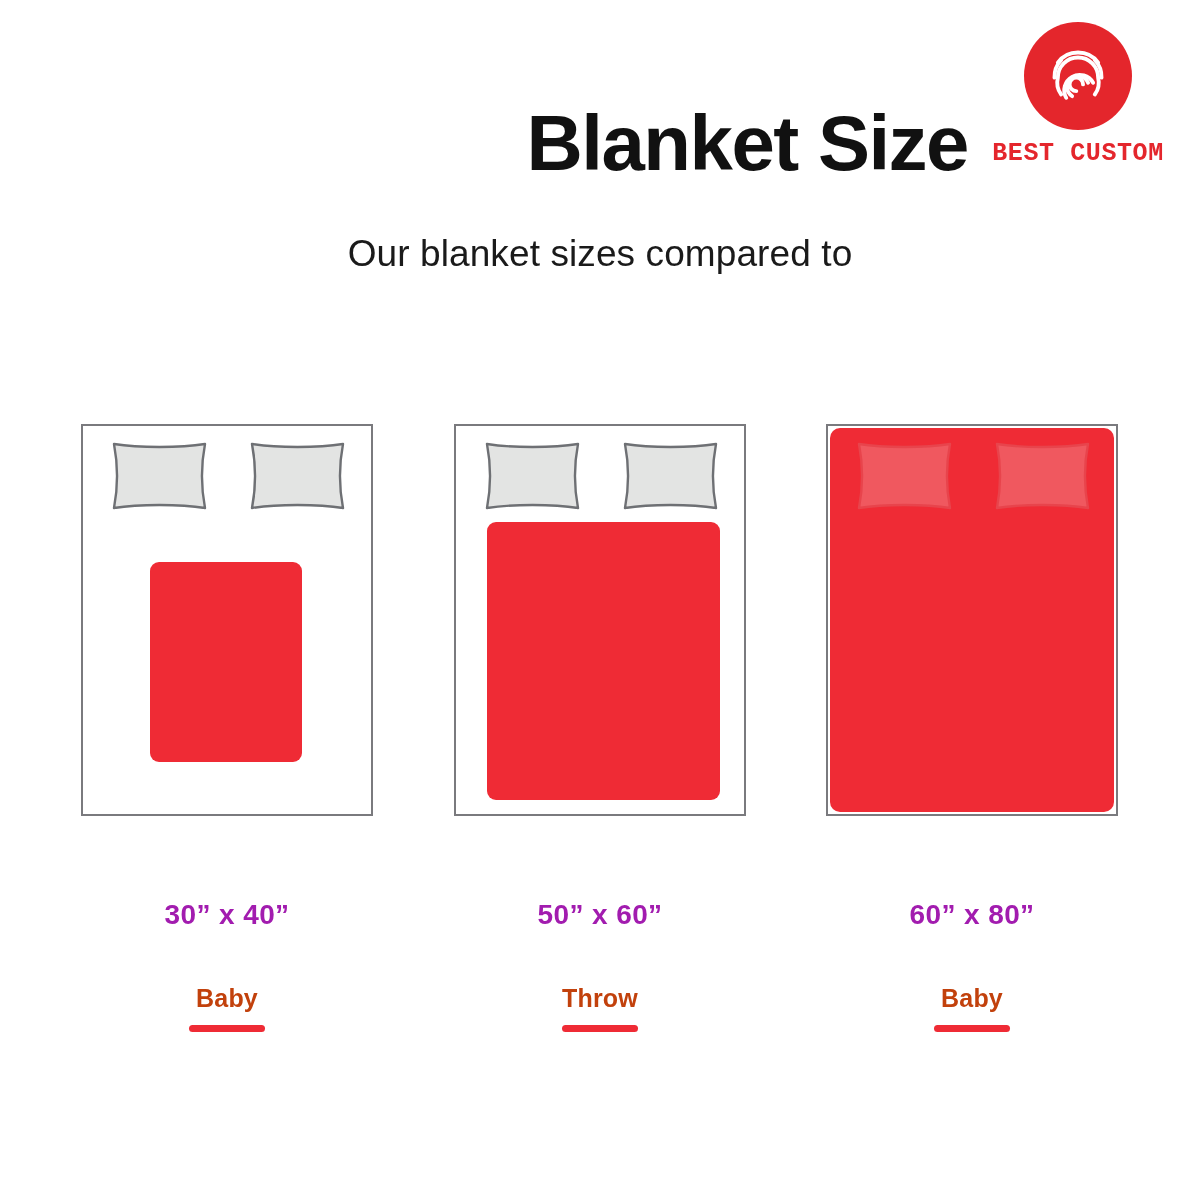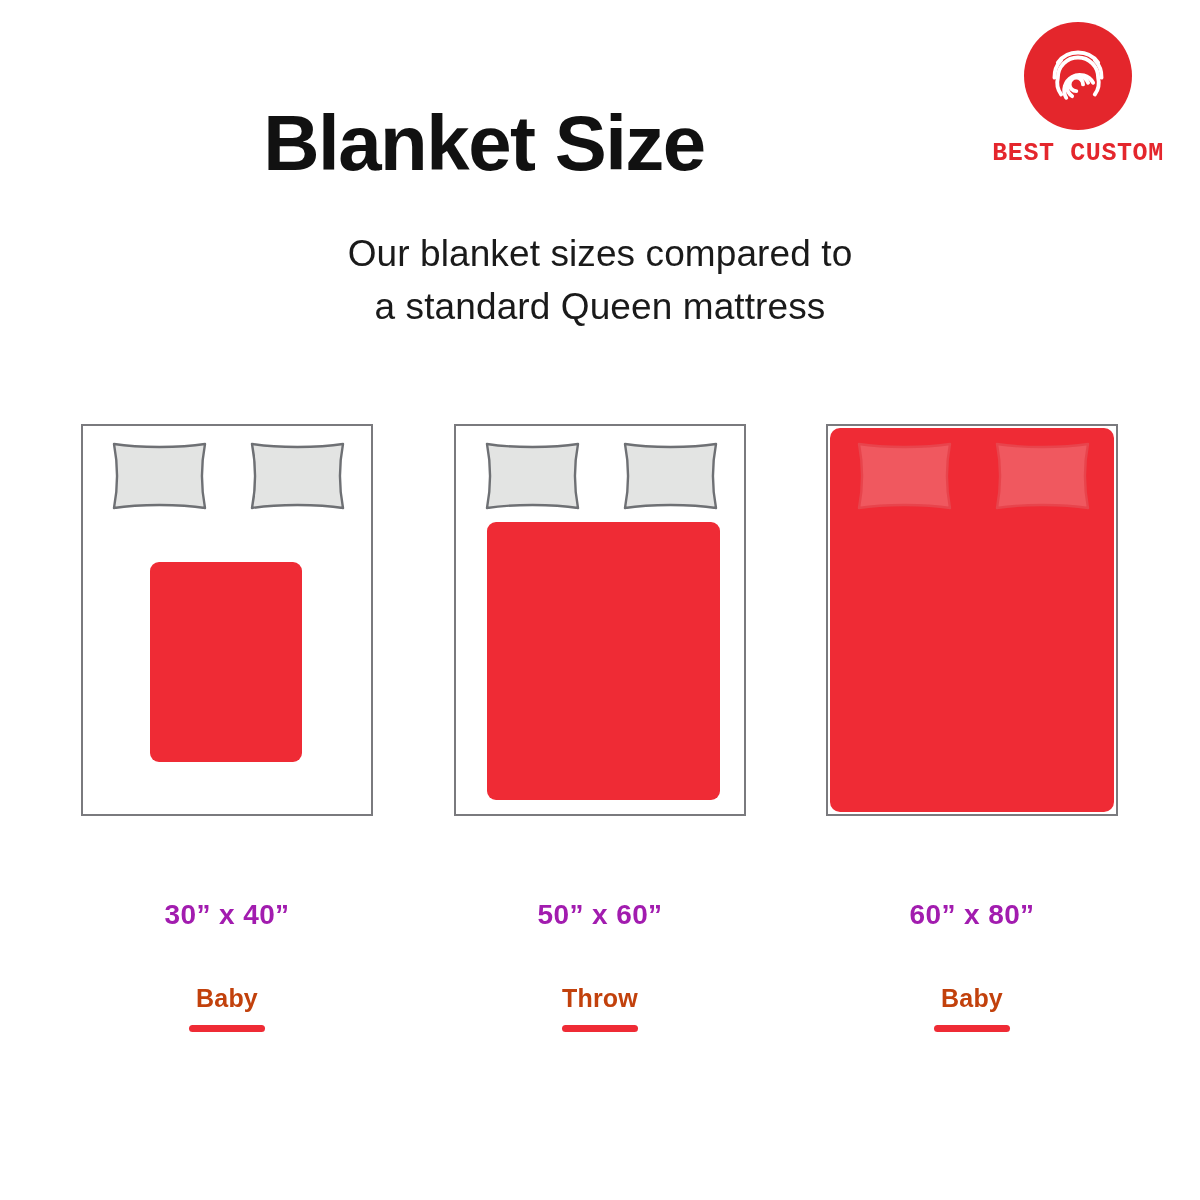--- a/index.html
+++ b/index.html
@@ -49,21 +49,21 @@
     white-space: nowrap;
     font-family: Liberation Mono, monospace;
   }
 
   
   .title {
     position: absolute;
     top: 103px;
     left: 0;
     width: 968px;
-    text-align: center;
+    text-align: right;
     font-size: 78px;
     font-weight: bold;
     letter-spacing: -1.5px;
     color: #111111;
     line-height: 1.05;
   }
   .subtitle {
     position: absolute;
     top: 228px;
     left: 0;
@@ -185,21 +185,20 @@
         </g>
       </svg>
     </div>
     <div class="brand-name">BEST CUSTOM</div>
   </div>
 
   <div class="title">Blanket Size</div>
 
   <div class="subtitle">
     <span class="line">Our blanket sizes compared to</span>
-    <span class="line">a standard Queen mattress</span>
   </div>
 
   <div class="beds">
 
     <div class="bed-col c0">
       <div class="bed-frame"></div>
       <div class="pillow left">
         <svg viewBox="0 0 101 72" aria-hidden="true">
           <path d="M5 4 C30 8, 71 8, 96 4 C92 25, 92 47, 96 68 C71 64, 30 64, 5 68 C9 47, 9 25, 5 4 Z" fill="#E3E4E3" stroke="#6E7074" stroke-width="2.4" stroke-linejoin="round"></path>
         </svg>

